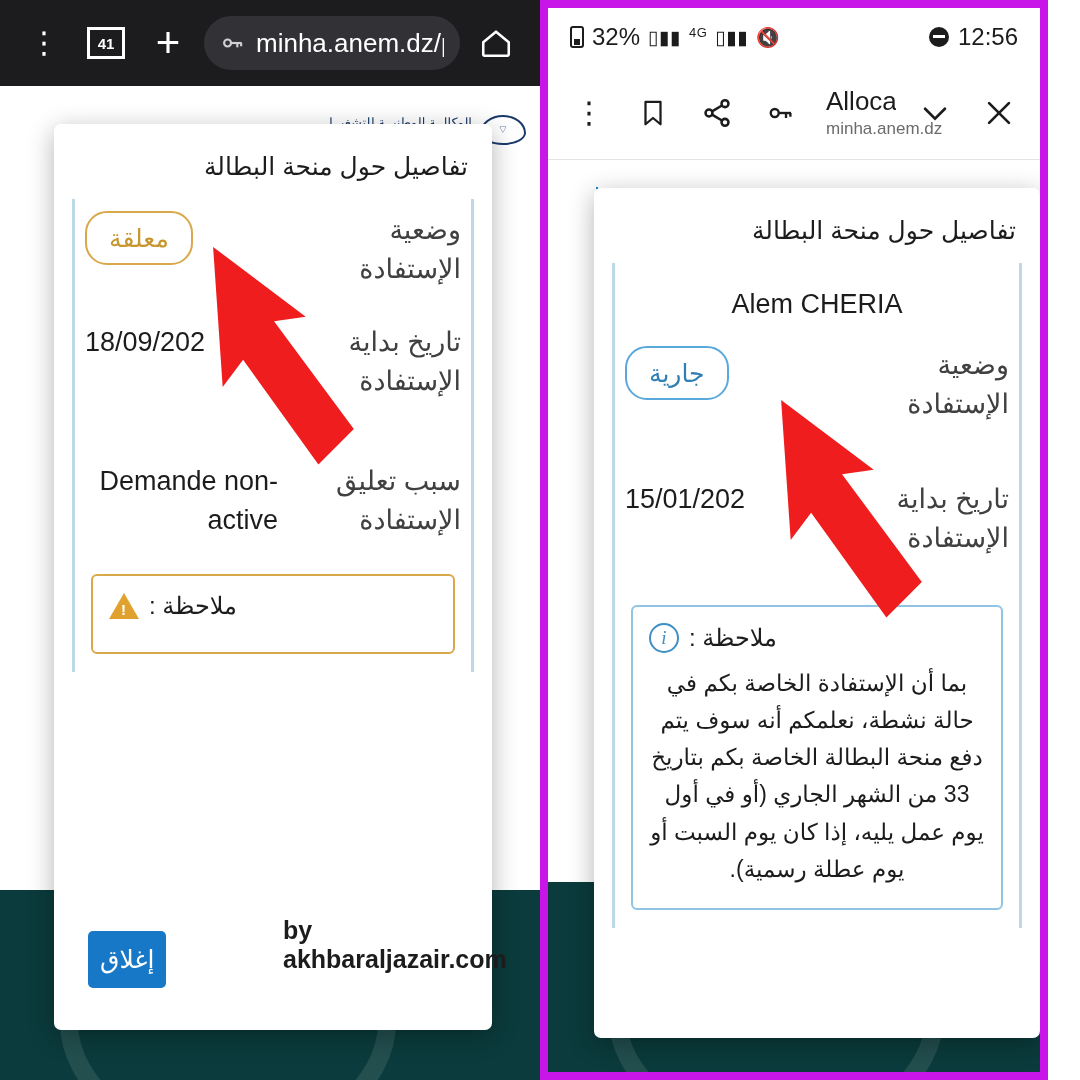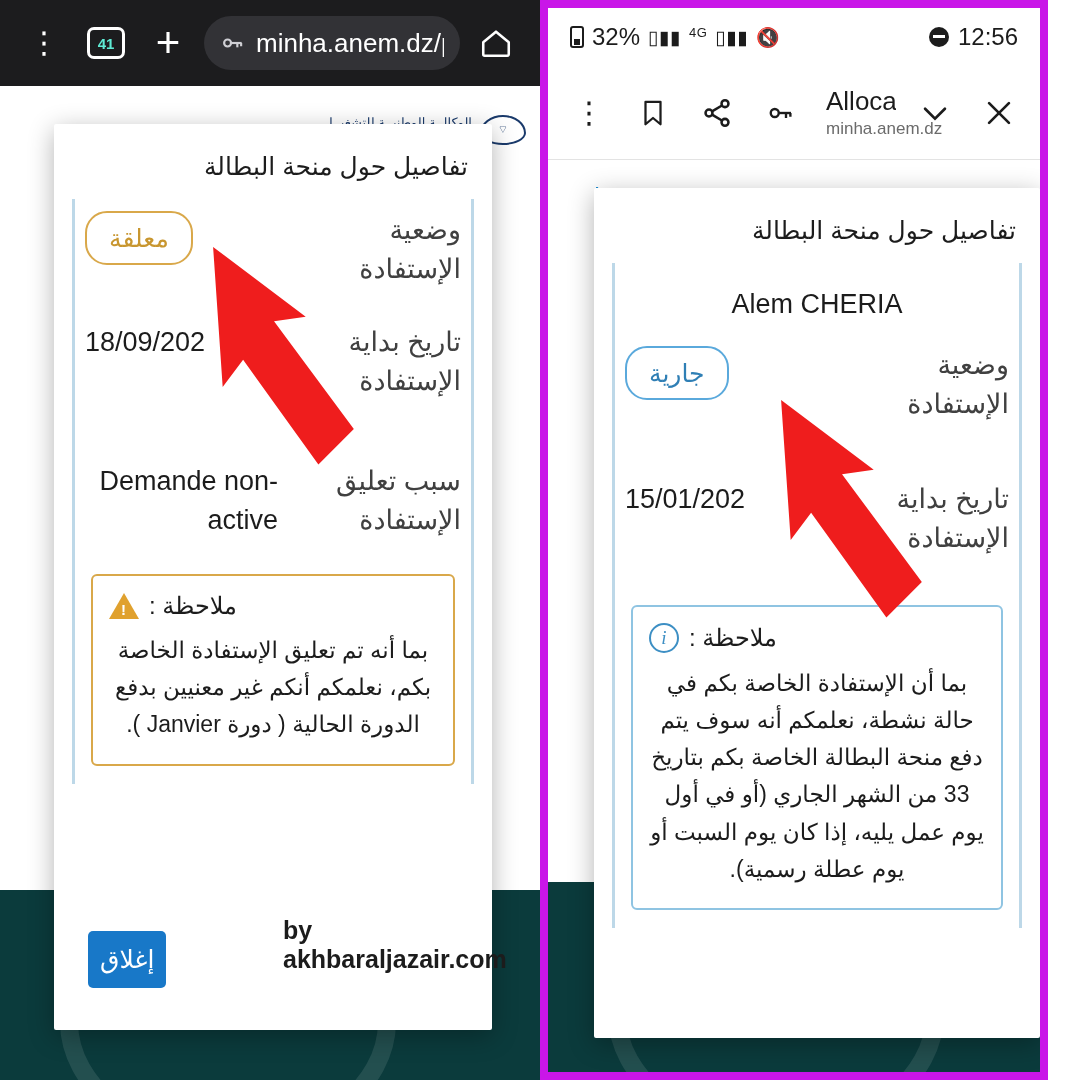--- a/index.html
+++ b/index.html
@@ -37,22 +37,22 @@
     width: 52px; height: 52px;
     display: flex; align-items: center; justify-content: center;
     flex: 0 0 auto;
   }
   .tb-kebab {
     font-size: 30px; line-height: 1; letter-spacing: 0;
   }
   .tab-count {
     width: 38px; height: 32px;
     border: 3px solid #ffffff;
-    border-radius: 7px;
-    color: #5eead4;
+    border-radius: 0;
+    color: #ffffff;
     font-size: 15px;
     display: flex; align-items: center; justify-content: center;
     font-weight: 600;
   }
   .tb-plus { font-size: 42px; font-weight: 300; line-height: 1; }
   .urlbar {
     flex: 1 1 auto;
     height: 54px;
     background: #323236;
     border-radius: 27px;
@@ -123,21 +123,21 @@
     top: 66px; left: 56px;
     color: #1b8bd0;
     font-size: 22px;
     line-height: 0.55;
   }
 
   
   .card {
     position: absolute;
     background: #ffffff;
-    border-radius: 2px;
+    border-radius: 7px;
     box-shadow: 0 6px 26px rgba(0,0,0,0.30);
   }
   .card-left {
     top: 124px; left: 54px;
     width: 438px; height: 906px;
     padding: 22px 18px 0 18px;
   }
   .card-title {
     text-align: right;
     font-size: 25px;
@@ -412,21 +412,20 @@
           <div class="row-value" style="text-align:right">Demande non-active</div>
         </div>
 
         <div class="note note-warn">
           <div class="note-head">
             <div class="tri-icon">
                 <span>!</span>
               </div>
             <div class="note-head-text">ملاحظة :</div>
           </div>
-          <div class="note-body">بما أنه تم تعليق الإستفادة الخاصة بكم، نعلمكم أنكم غير معنيين بدفع الدورة الحالية ( دورة Janvier ).</div>
         </div>
       </div>
 
       <button class="close-btn">إغلاق</button>
       <div class="watermark">by akhbaraljazair.com</div>
     </div>
 
     <div class="arrow" style="top:230px; left:190px;">
       <svg width="200" height="270" viewBox="0 0 200 270">
         <polygon class="arrow-shape" points="38,10 120,92 88,92 152,210 112,240 52,126 28,150" transform="rotate(-8 80 120)"></polygon>

